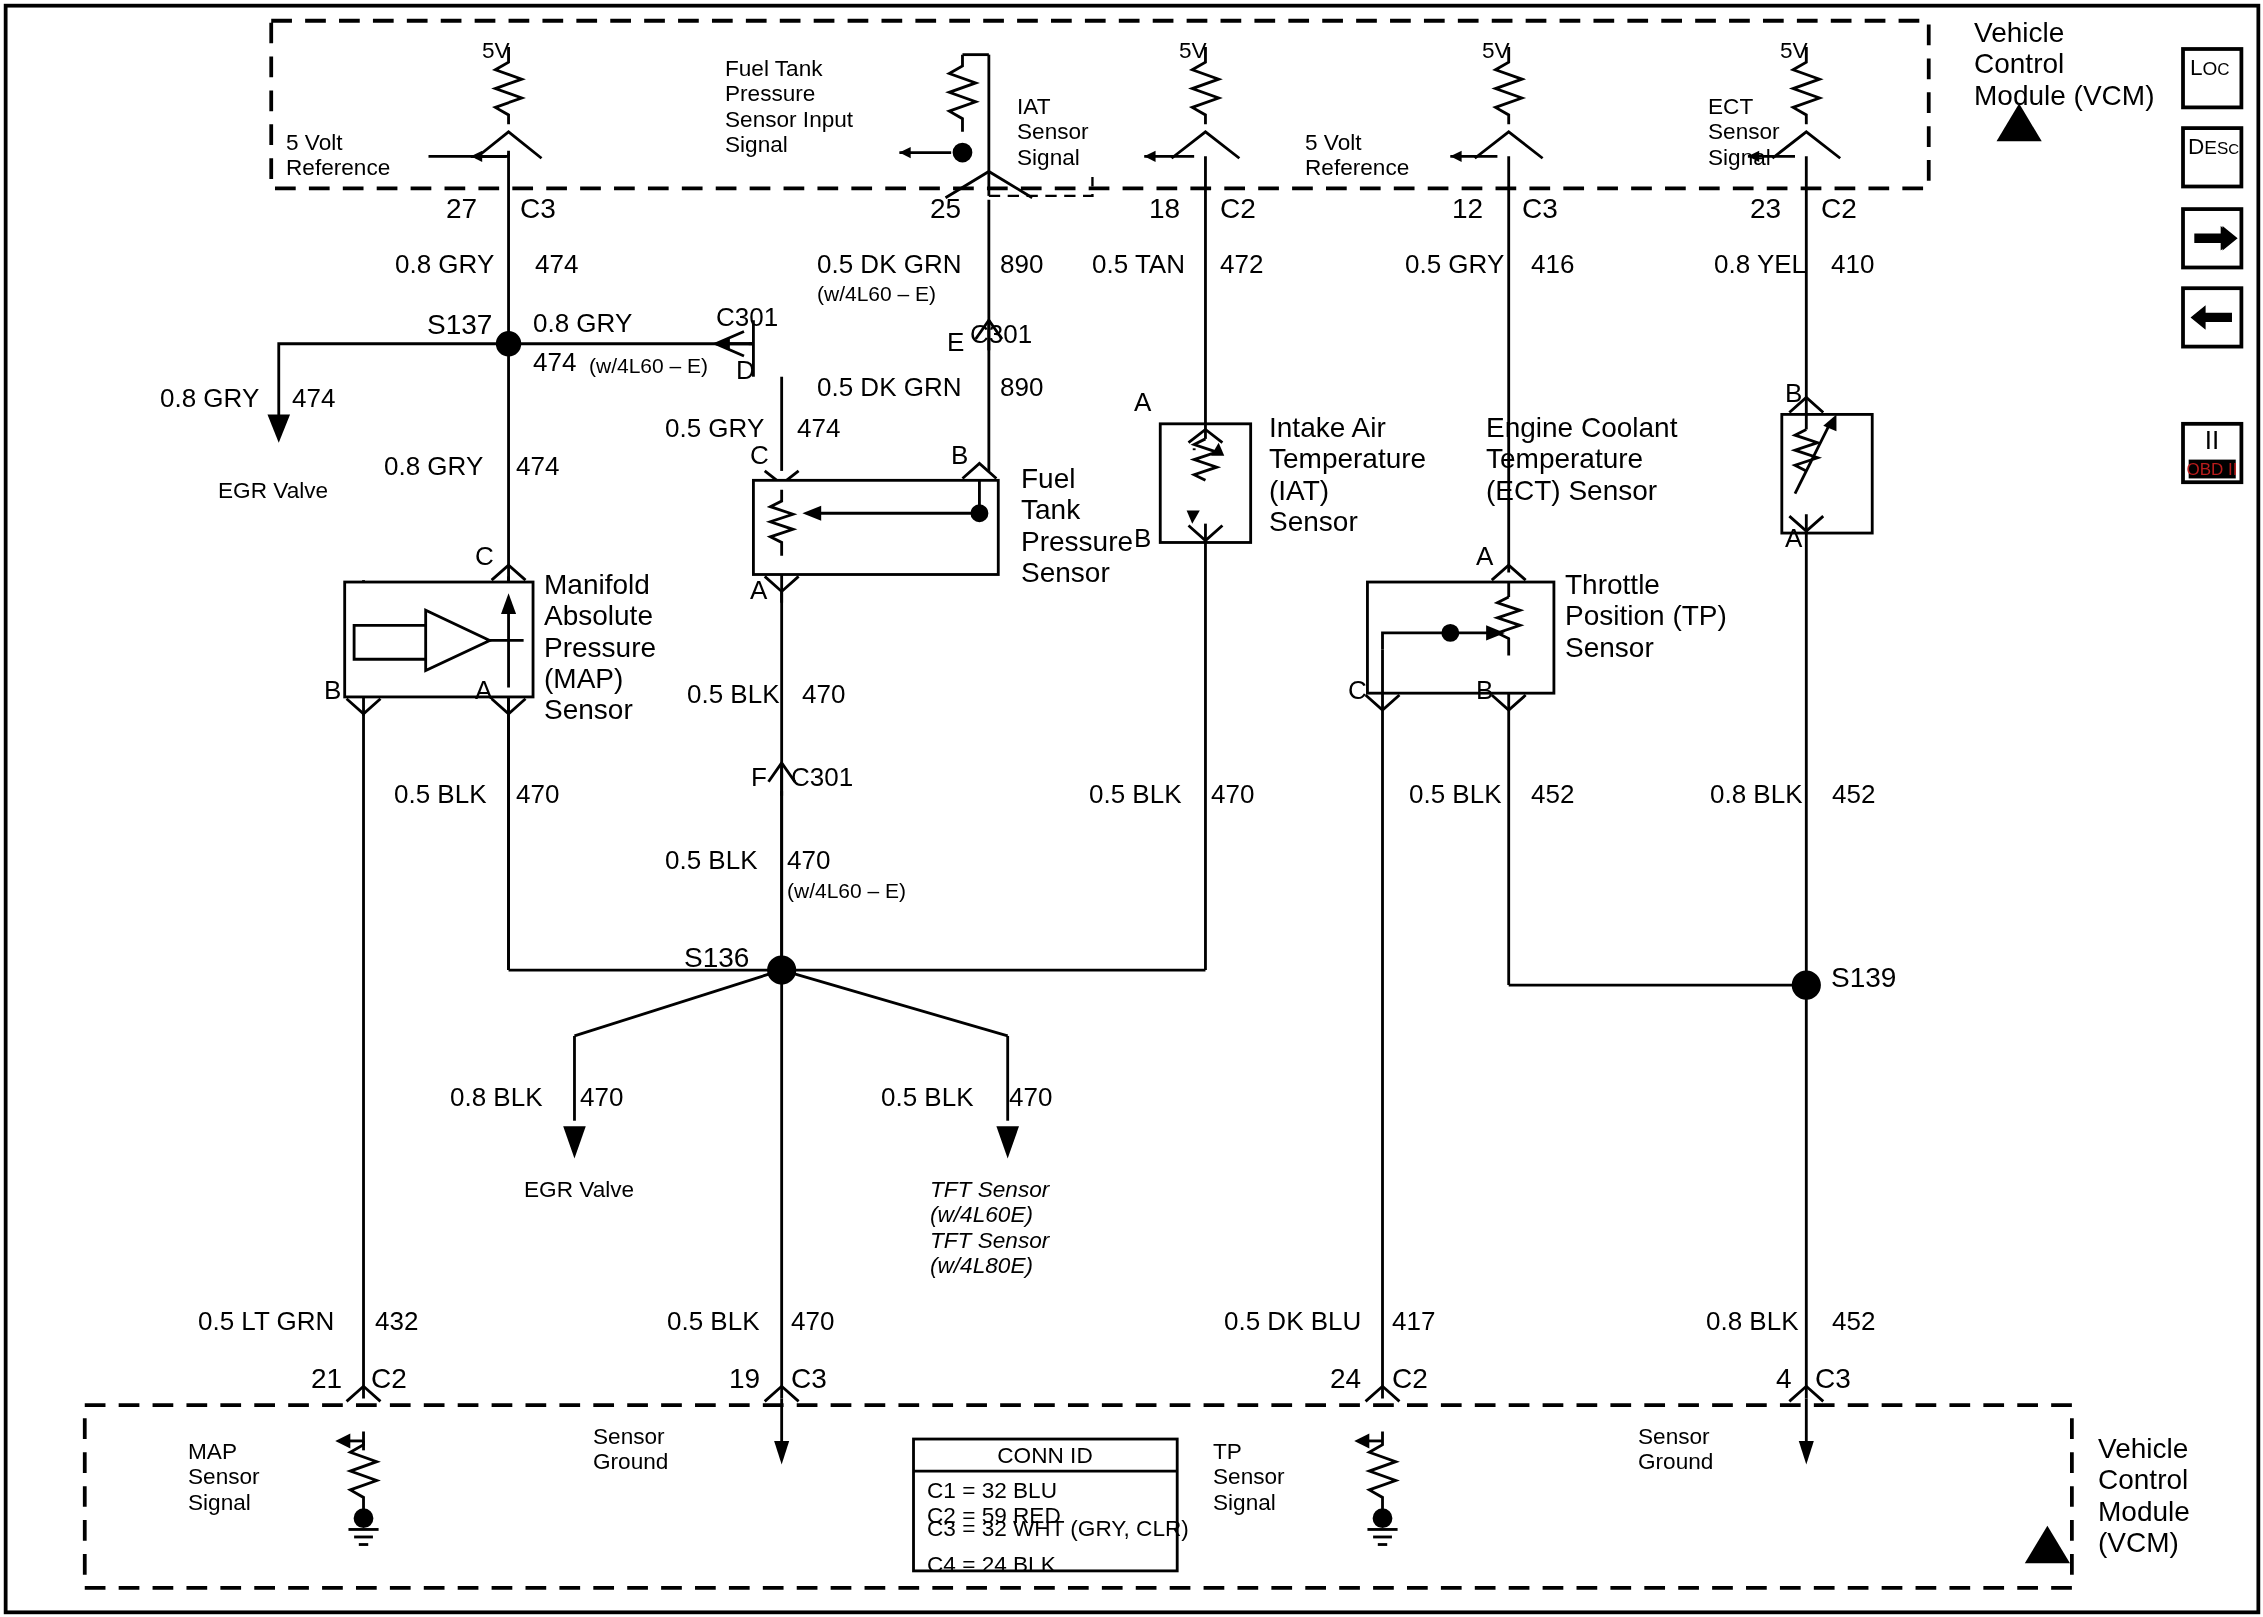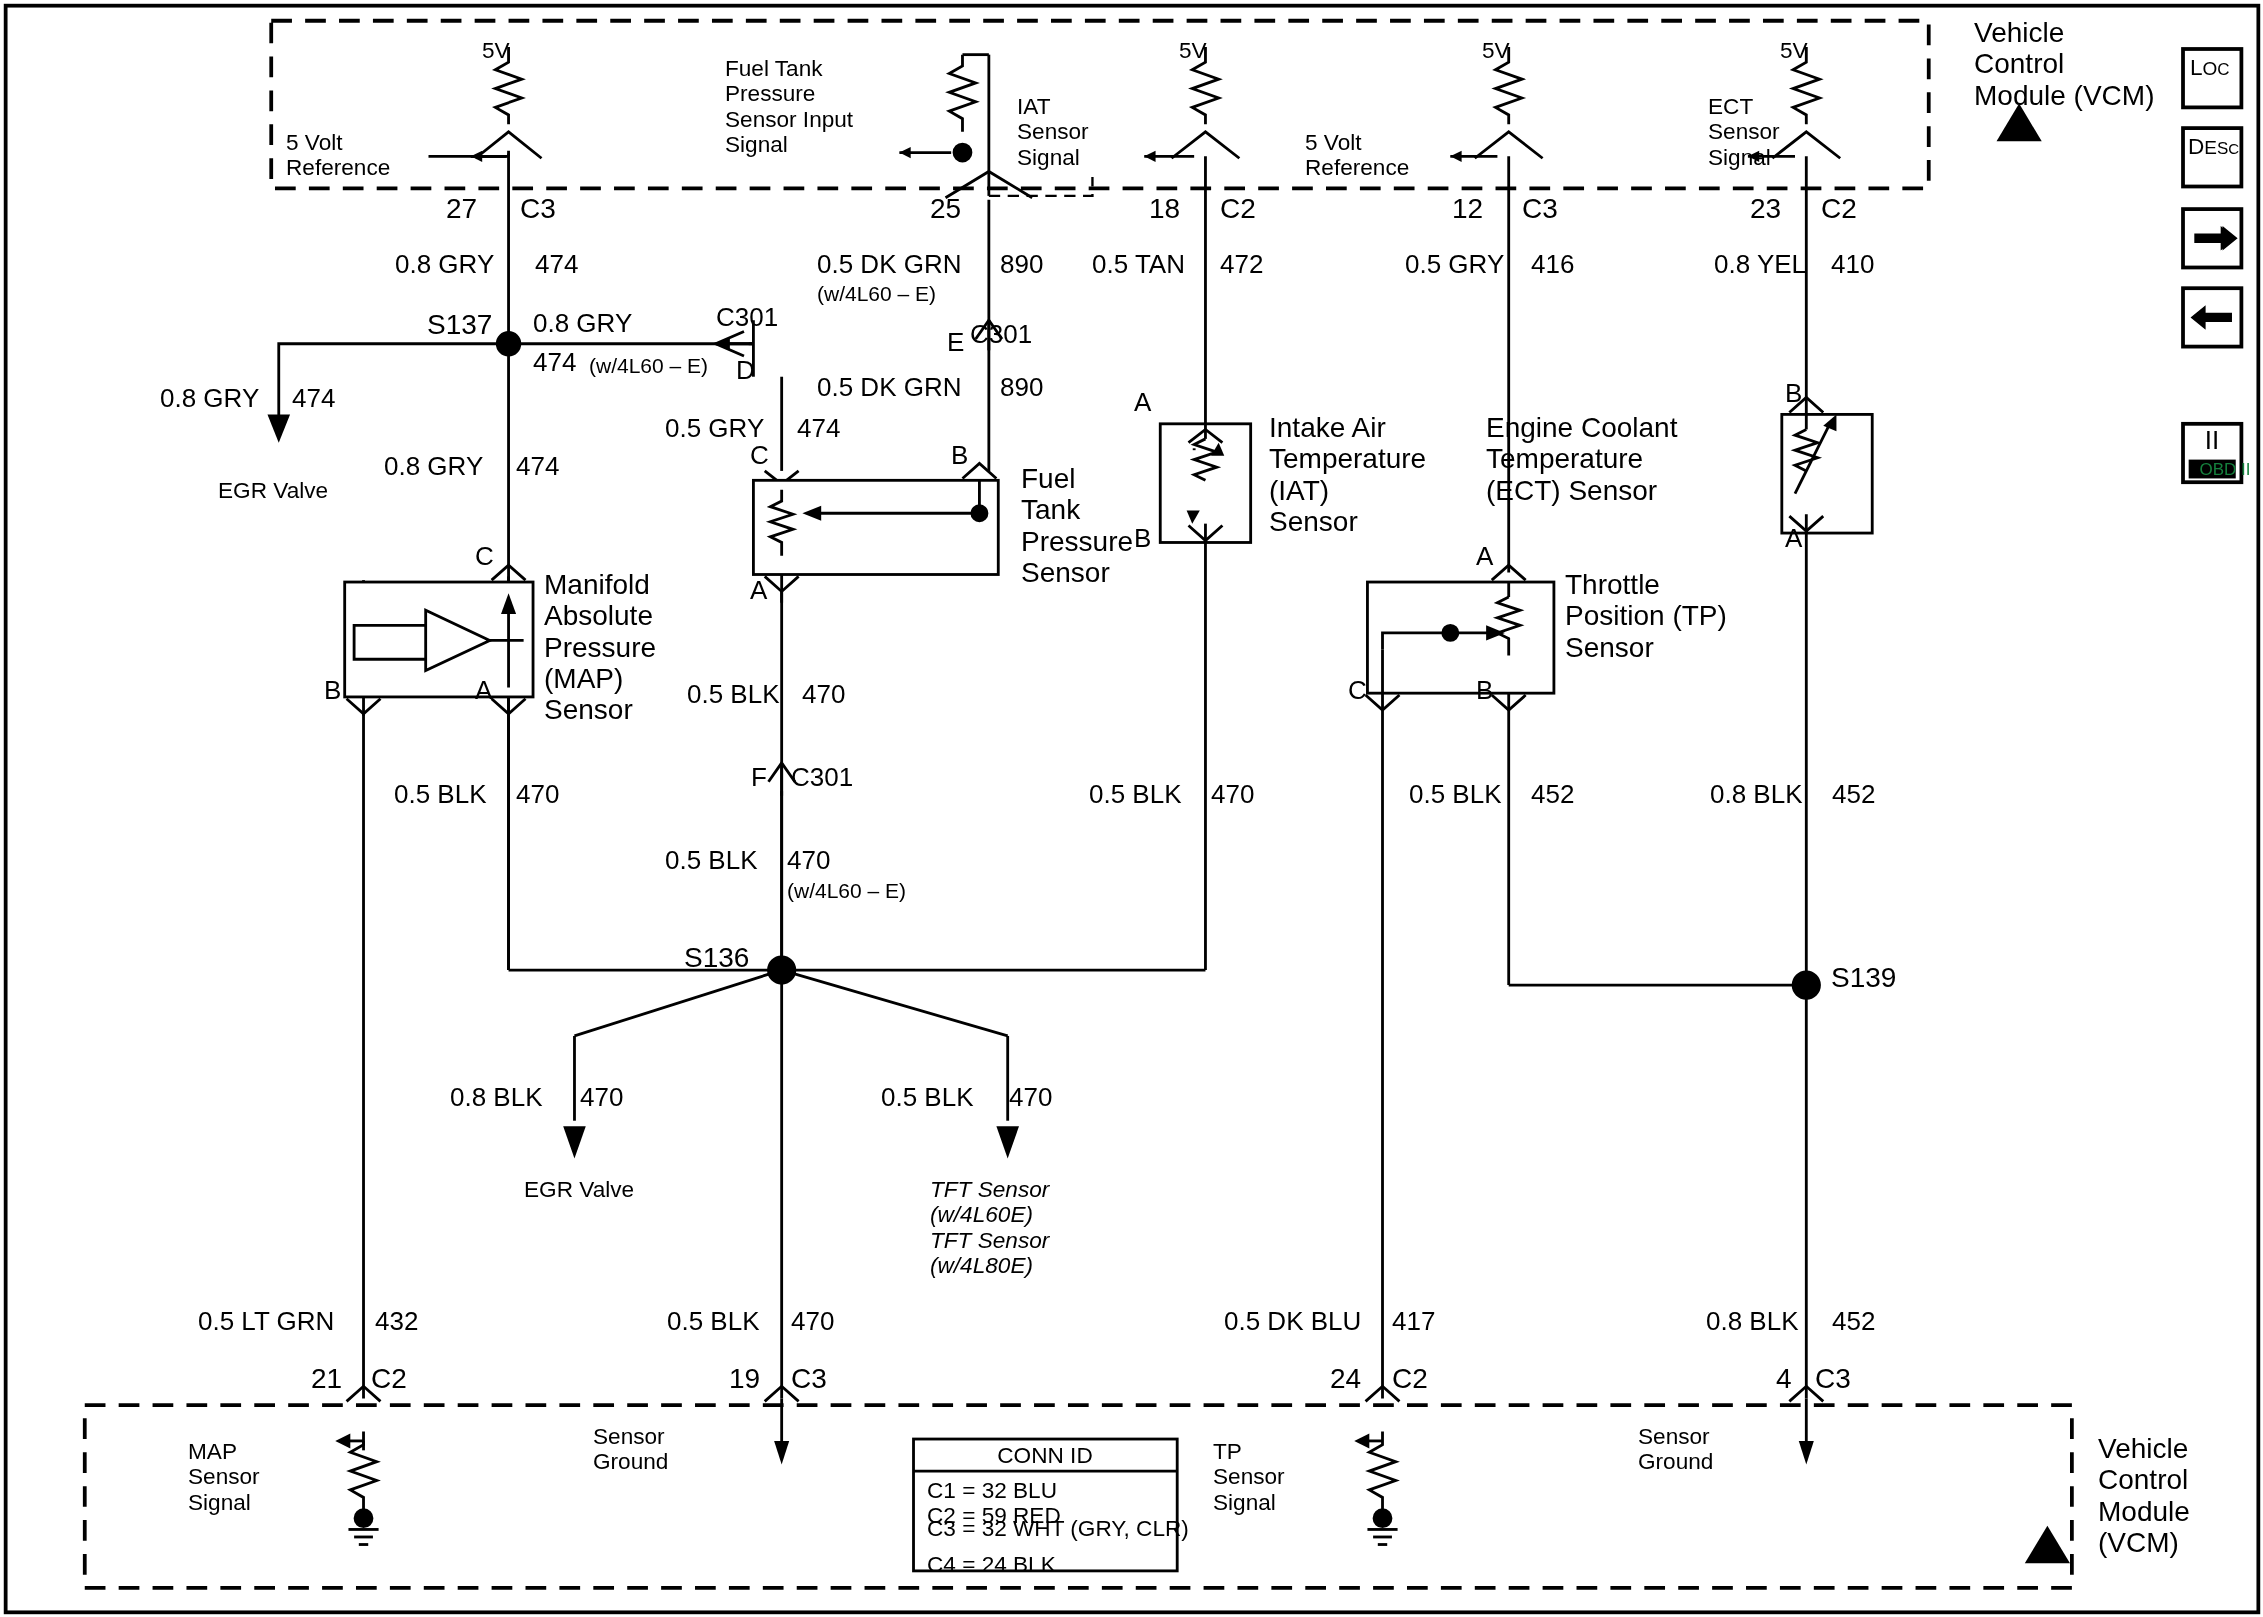--- a/index.html
+++ b/index.html
@@ -382,18 +382,18 @@
 <div class="t f24" style="left:927px;top:1478px;">C1 = 32 BLU</div>
 <div class="t f24" style="left:927px;top:1503px;">C2 = 59 RED</div>
 <div class="t f24" style="left:927px;top:1483px;margin-top:33px;">C3 = 32 WHT (GRY, CLR)</div>
 <div class="t f24" style="left:927px;top:1552px;">C4 = 24 BLK</div>
 
 <div class="t f30" style="left:2098px;top:1433px;">Vehicle<br>Control<br>Module<br>(VCM)</div>
 
 <div class="t f24" style="left:2190px;top:55px;">L<span style="font-size:19px;">O</span><span style="font-size:17px;">C</span></div>
 <div class="t f24" style="left:2188px;top:134px;">D<span style="font-size:19px;">E</span><span style="font-size:17px;">S</span><span style="font-size:15px;">C</span></div>
 <div class="t f28 ctr" style="left:2183px;top:426px;width:58px;">II</div>
-<div class="t f18 ctr" style="left:2183px;top:460px;width:58px;color:#15803d;margin-left:13px;">OBD II</div>
+<div class="t f18 ctr" style="left:2183px;top:460px;width:58px;color:#b91c1c;">OBD II</div>
 <div class="t f24" style="left:2183px;top:211px;width:58px;height:58px;"></div>
 <div class="t f24" style="left:2183px;top:290px;width:58px;height:58px;"></div>
 
 </div>
 
 
 </body></html>

